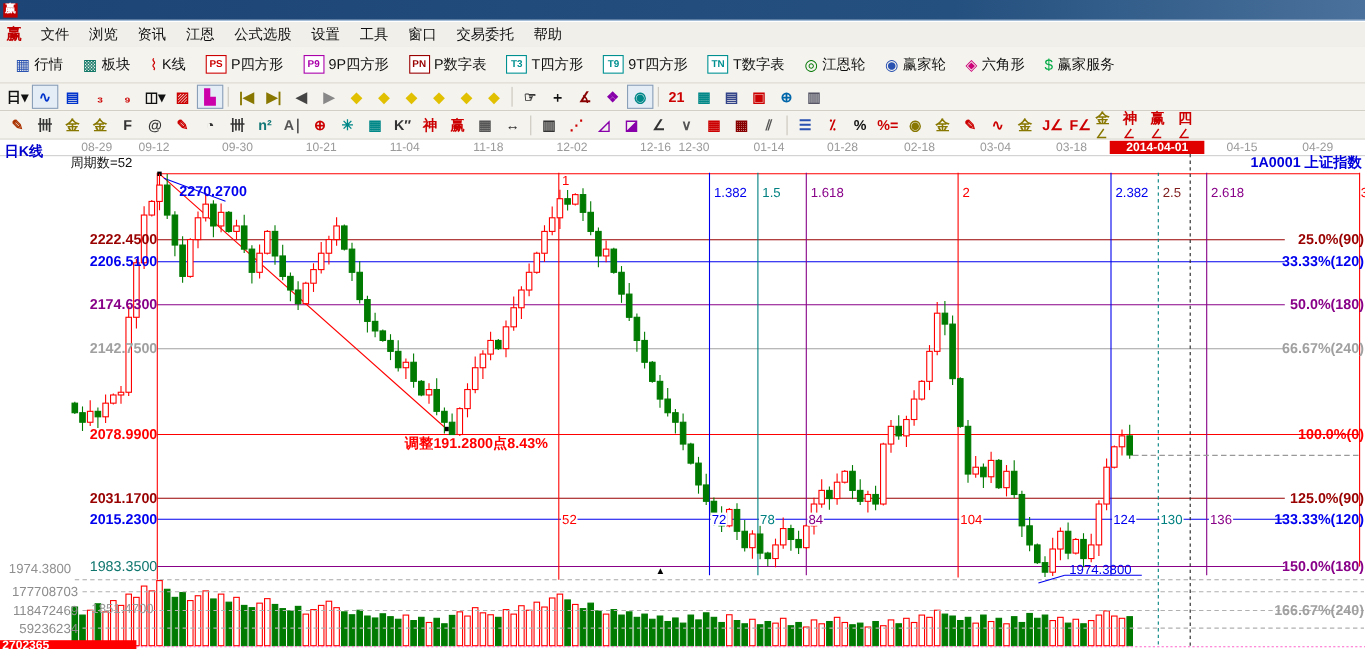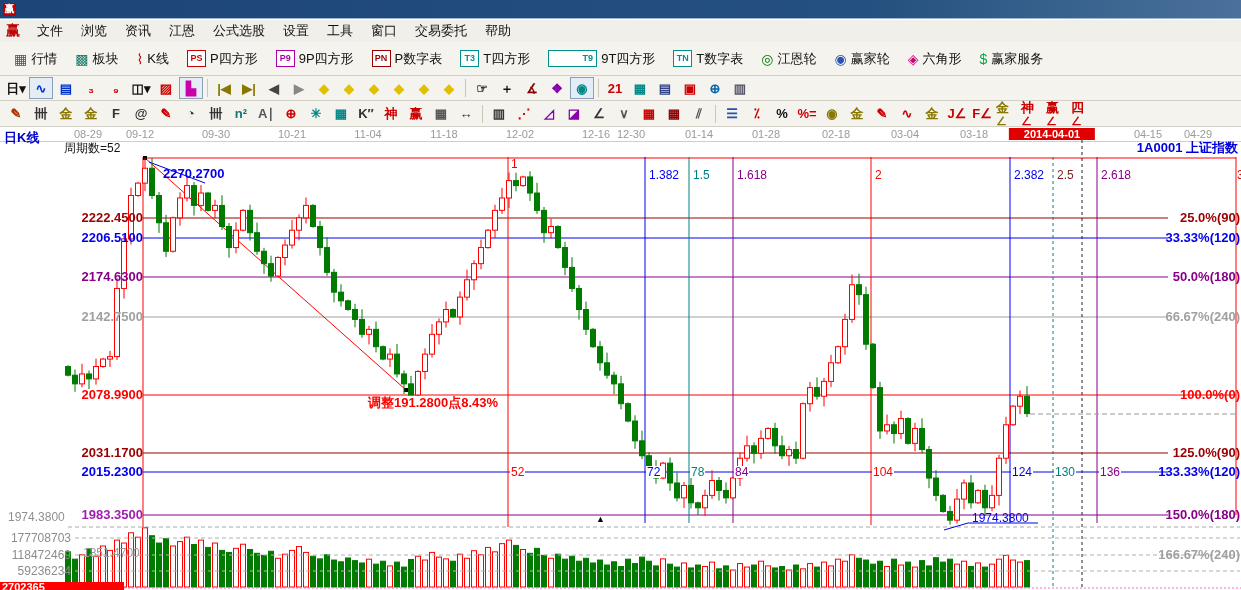--- a/index.html
+++ b/index.html
@@ -93,21 +93,21 @@
       </span>
       <span class="tb-btn">
         <span class="badge" style="color: rgb(153, 0, 0);">PN</span>
         <span>P数字表</span>
       </span>
       <span class="tb-btn">
         <span class="badge" style="color: rgb(0, 144, 144);">T3</span>
         <span>T四方形</span>
       </span>
       <span class="tb-btn">
-        <span class="badge" style="color: rgb(0, 144, 144); padding-left: 30px;">T9</span>
+        <span class="badge" style="color: rgb(0, 144, 144);">T9</span>
         <span>9T四方形</span>
       </span>
       <span class="tb-btn">
         <span class="badge" style="color: rgb(0, 144, 144);">TN</span>
         <span>T数字表</span>
       </span>
       <span class="tb-btn">
         <span class="glyph" style="color: rgb(0, 119, 0);">◎</span>
         <span>江恩轮</span>
       </span>
@@ -216,21 +216,21 @@
         <span class="dlab" style="left: 444px;">11-18</span>
         <span class="dlab" style="left: 520px;">12-02</span>
         <span class="dlab" style="left: 596px;">12-16</span>
         <span class="dlab" style="left: 631px;">12-30</span>
         <span class="dlab" style="left: 699px;">01-14</span>
         <span class="dlab" style="left: 766px;">01-28</span>
         <span class="dlab" style="left: 836px;">02-18</span>
         <span class="dlab" style="left: 905px;">03-04</span>
         <span class="dlab" style="left: 974px;">03-18</span>
         <span class="dlab hl" style="left: 1052px;">2014-04-01</span>
-        <span class="dlab" style="left: 1129px; margin-left: 19px;">04-15</span>
+        <span class="dlab" style="left: 1129px;">04-15</span>
         <span class="dlab" style="left: 1198px;">04-29</span>
       </div>
     <svg id="plot" width="1241" height="463" viewBox="0 127 1241 463">
         <line x1="145" y1="158" x2="1236" y2="158" stroke="#ff0000" stroke-width="1"></line>
         <line x1="143" y1="218" x2="1168" y2="218" stroke="#990000" stroke-width="1"></line>
         <line x1="143" y1="238" x2="1168" y2="238" stroke="#0000ee" stroke-width="1"></line>
         <line x1="143" y1="277" x2="1168" y2="277" stroke="#880088" stroke-width="1"></line>
         <line x1="143" y1="317" x2="1168" y2="317" stroke="#a0a0a0" stroke-width="1"></line>
         <line x1="143" y1="395" x2="1236" y2="395" stroke="#ff0000" stroke-width="1"></line>
         <line x1="143" y1="453" x2="1168" y2="453" stroke="#990000" stroke-width="1"></line>
@@ -685,21 +685,21 @@
         <div class="clabel pricelab" style="left: 143px; top: 143px; color: rgb(136, 0, 136); font-size: 13px; font-weight: bold;">2174.6300</div>
         <div class="clabel pctlab" style="left: 1240px; top: 143px; color: rgb(136, 0, 136); font-size: 13px; font-weight: bold;">50.0%(180)</div>
         <div class="clabel pricelab" style="left: 143px; top: 183px; color: rgb(160, 160, 160); font-size: 13px; font-weight: bold;">2142.7500</div>
         <div class="clabel pctlab" style="left: 1240px; top: 183px; color: rgb(160, 160, 160); font-size: 13px; font-weight: bold;">66.67%(240)</div>
         <div class="clabel pricelab" style="left: 143px; top: 261px; color: rgb(255, 0, 0); font-size: 13px; font-weight: bold;">2078.9900</div>
         <div class="clabel pctlab" style="left: 1240px; top: 261px; color: rgb(255, 0, 0); font-size: 13px; font-weight: bold;">100.0%(0)</div>
         <div class="clabel pricelab" style="left: 143px; top: 319px; color: rgb(153, 0, 0); font-size: 13px; font-weight: bold;">2031.1700</div>
         <div class="clabel pctlab" style="left: 1240px; top: 319px; color: rgb(153, 0, 0); font-size: 13px; font-weight: bold;">125.0%(90)</div>
         <div class="clabel pricelab" style="left: 143px; top: 338px; color: rgb(0, 0, 238); font-size: 13px; font-weight: bold;">2015.2300</div>
         <div class="clabel pctlab" style="left: 1240px; top: 338px; color: rgb(0, 0, 238); font-size: 13px; font-weight: bold;">133.33%(120)</div>
-        <div class="clabel pricelab" style="left: 143px; top: 381px; color: #a21caf; font-size: 13px; font-weight: bold;">1983.3500</div>
+        <div class="clabel pricelab" style="left: 143px; top: 381px; color: #0f766e; font-size: 13px; font-weight: normal;">1983.3500</div>
         <div class="clabel pctlab" style="left: 1240px; top: 381px; color: rgb(136, 0, 136); font-size: 13px; font-weight: bold;">150.0%(180)</div>
         <div class="clabel fiblab" style="left: 511px; top: 31px; color: rgb(255, 0, 0); font-size: 12px;">1</div>
         <div class="clabel fiblab" style="left: 649px; top: 42px; color: rgb(0, 0, 238); font-size: 12px;">1.382</div>
         <div class="clabel fiblab" style="left: 693px; top: 42px; color: rgb(0, 128, 128); font-size: 12px;">1.5</div>
         <div class="clabel fiblab" style="left: 737px; top: 42px; color: rgb(136, 0, 136); font-size: 12px;">1.618</div>
         <div class="clabel fiblab" style="left: 875px; top: 42px; color: rgb(255, 0, 0); font-size: 12px;">2</div>
         <div class="clabel fiblab" style="left: 1014px; top: 42px; color: rgb(0, 0, 238); font-size: 12px;">2.382</div>
         <div class="clabel fiblab" style="left: 1057px; top: 42px; color: #7f1d1d; font-size: 12px;">2.5</div>
         <div class="clabel fiblab" style="left: 1101px; top: 42px; color: rgb(136, 0, 136); font-size: 12px;">2.618</div>
         <div class="clabel fiblab" style="left: 1237px; top: 42px; color: rgb(255, 0, 0); font-size: 12px;">3</div>

